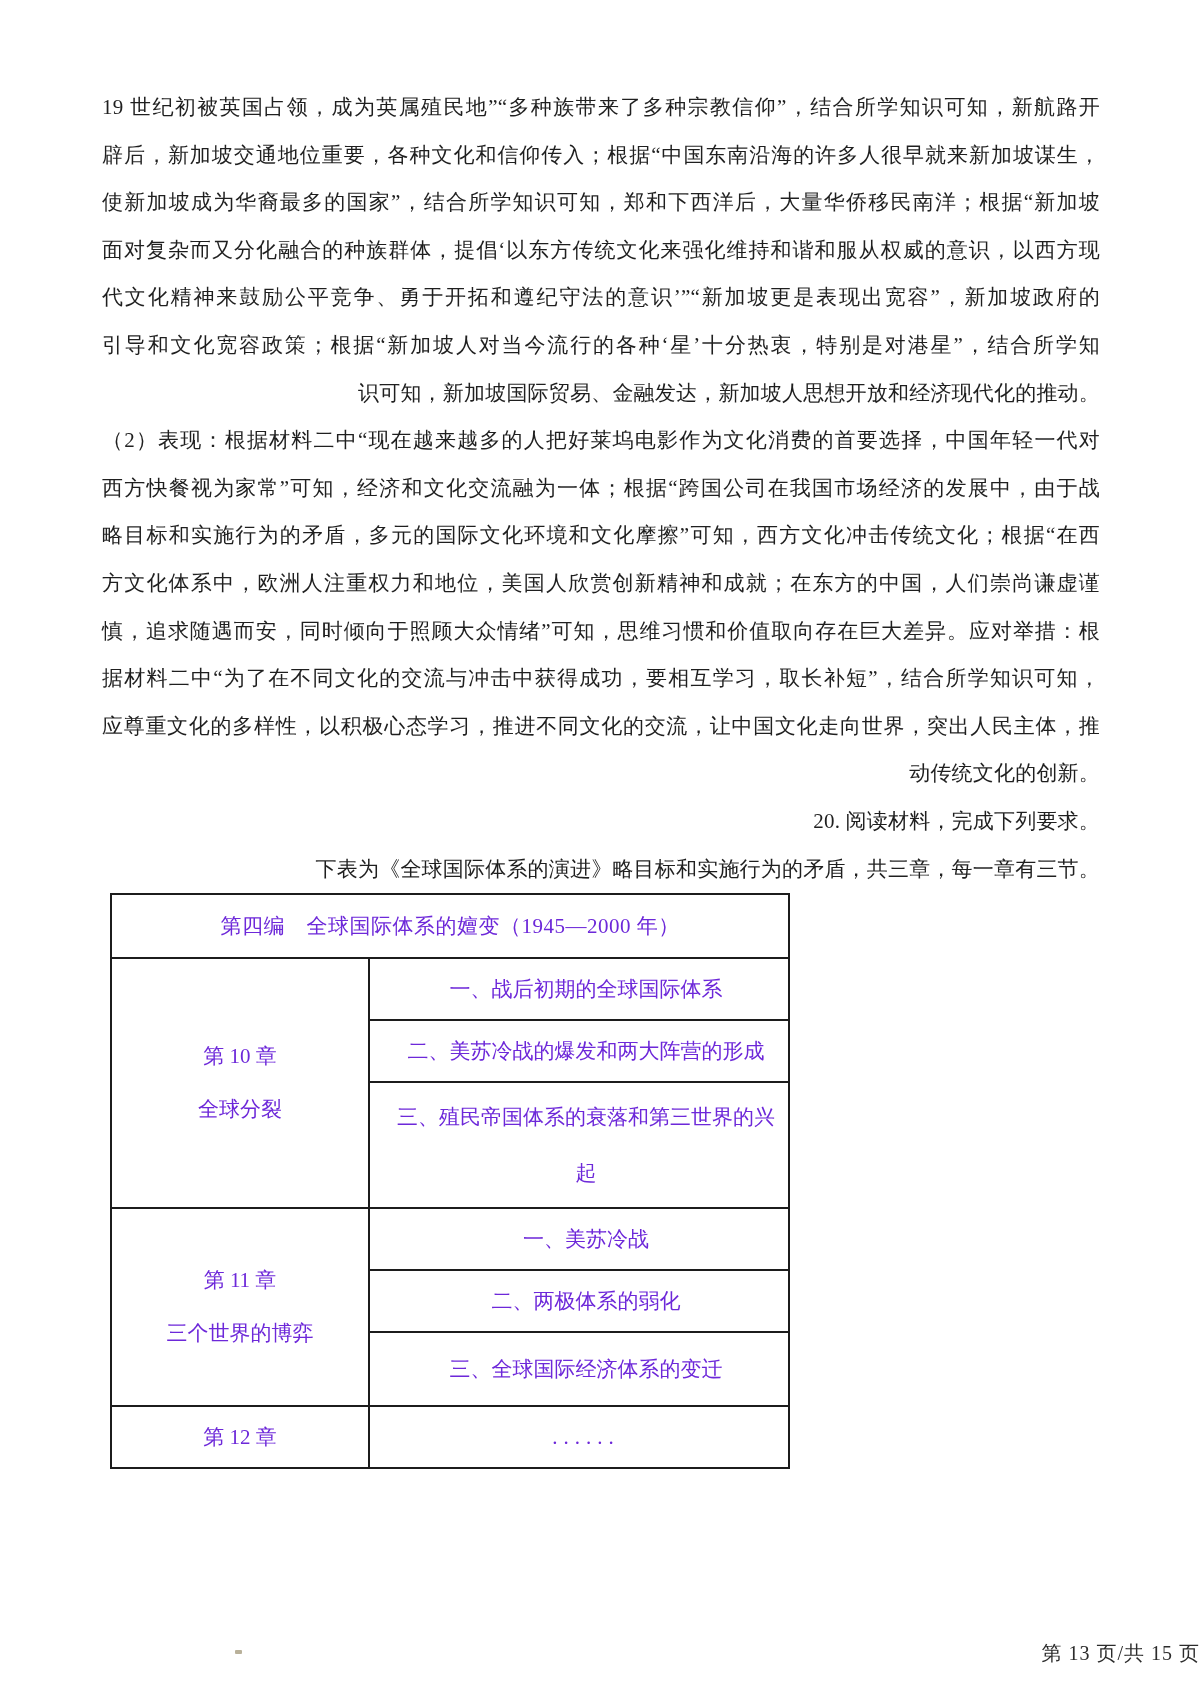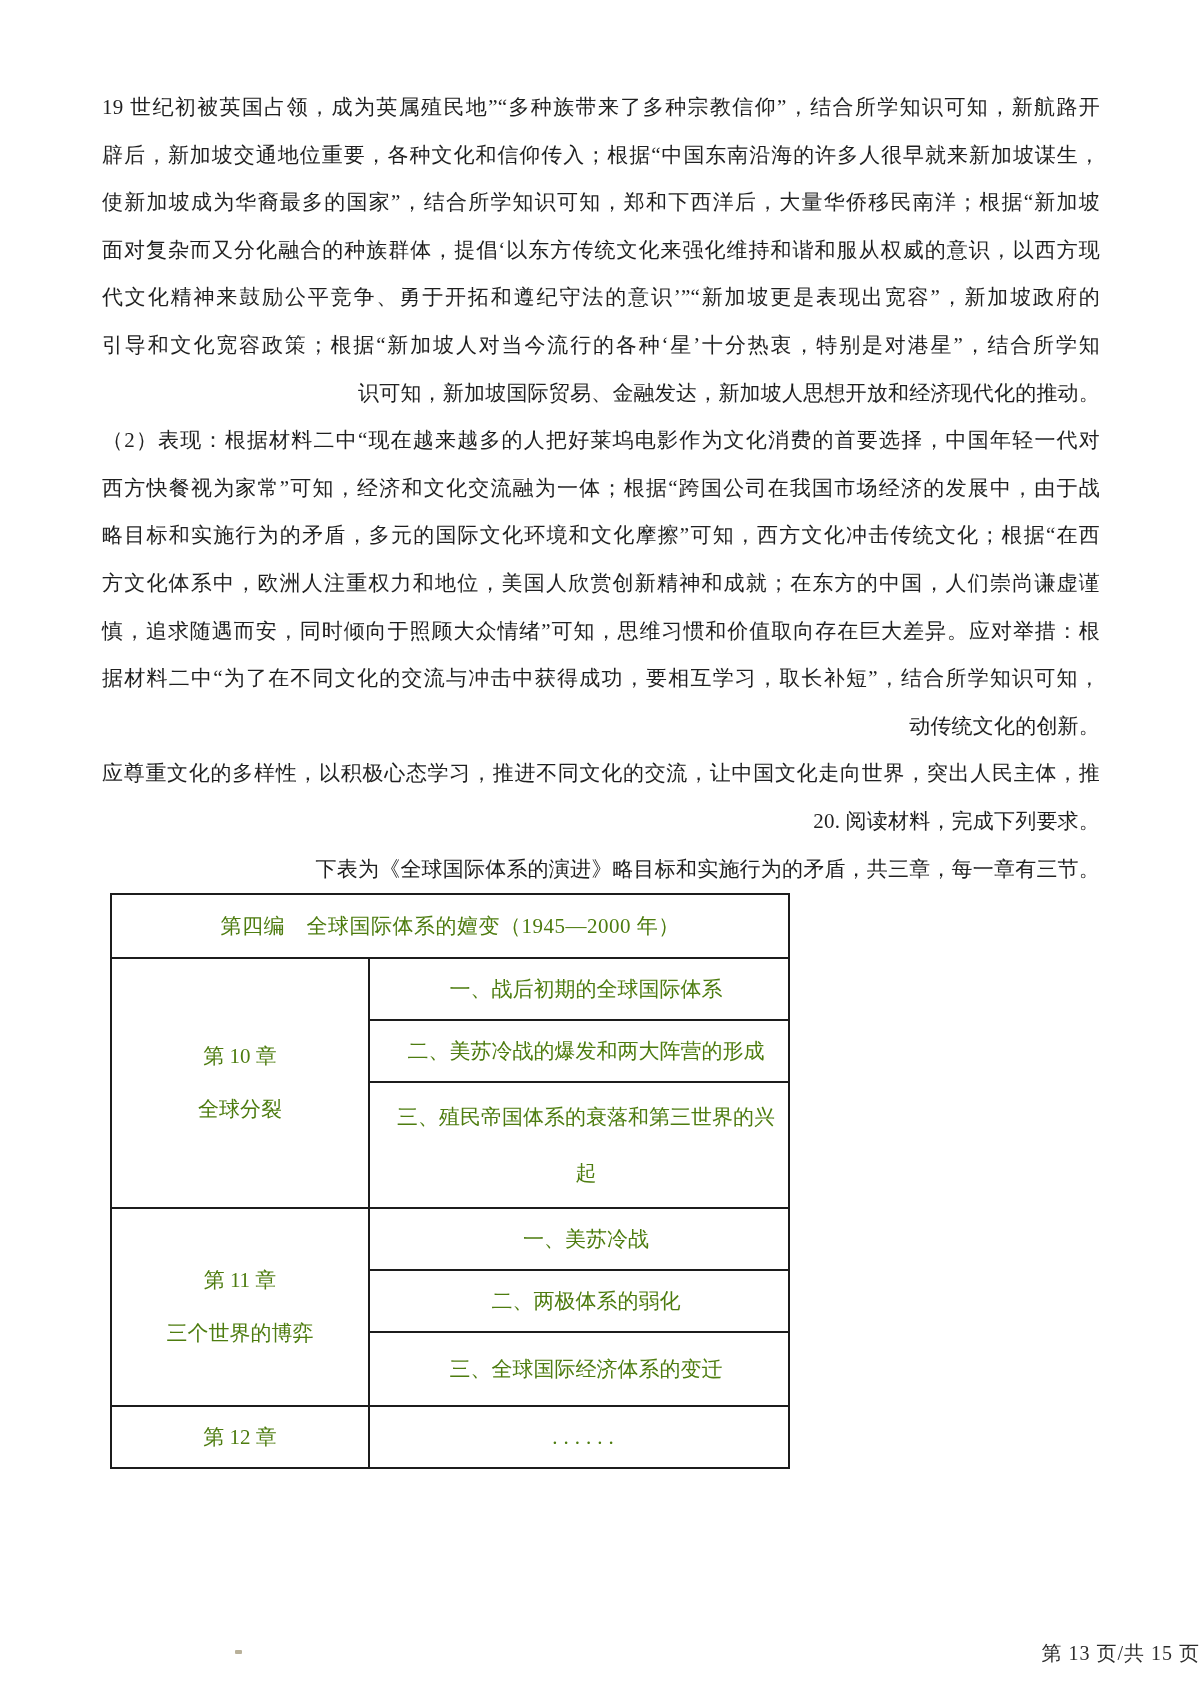--- a/index.html
+++ b/index.html
@@ -30,21 +30,21 @@
   .tline.indent { text-indent: 43px; }
 
   
   .catalog-table {
     position: absolute;
     left: 110px; top: 893px;
     width: 678px;
     border-collapse: collapse;
     table-layout: fixed;
     font-size: 21px;
-    color: #4d7c0f;
+    color: #6d28d9;
   }
   .catalog-table td {
     border: 2px solid #1c1c1c;
     overflow: hidden;
   }
   .catalog-table .hdr-cell {
     height: 60px;
     text-align: center;
     vertical-align: middle;
     letter-spacing: 0.5px;
@@ -95,22 +95,22 @@
   <div class="tline j">面对复杂而又分化融合的种族群体，提倡‘以东方传统文化来强化维持和谐和服从权威的意识，以西方现</div>
   <div class="tline j">代文化精神来鼓励公平竞争、勇于开拓和遵纪守法的意识’”“新加坡更是表现出宽容”，新加坡政府的</div>
   <div class="tline j">引导和文化宽容政策；根据“新加坡人对当今流行的各种‘星’十分热衷，特别是对港星”，结合所学知</div>
   <div class="tline">识可知，新加坡国际贸易、金融发达，新加坡人思想开放和经济现代化的推动。</div>
   <div class="tline j">（2）表现：根据材料二中“现在越来越多的人把好莱坞电影作为文化消费的首要选择，中国年轻一代对</div>
   <div class="tline j">西方快餐视为家常”可知，经济和文化交流融为一体；根据“跨国公司在我国市场经济的发展中，由于战</div>
   <div class="tline j">略目标和实施行为的矛盾，多元的国际文化环境和文化摩擦”可知，西方文化冲击传统文化；根据“在西</div>
   <div class="tline j">方文化体系中，欧洲人注重权力和地位，美国人欣赏创新精神和成就；在东方的中国，人们崇尚谦虚谨</div>
   <div class="tline j">慎，追求随遇而安，同时倾向于照顾大众情绪”可知，思维习惯和价值取向存在巨大差异。应对举措：根</div>
   <div class="tline j">据材料二中“为了在不同文化的交流与冲击中获得成功，要相互学习，取长补短”，结合所学知识可知，</div>
+  <div class="tline j">应尊重文化的多样性，以积极心态学习，推进不同文化的交流，让中国文化走向世界，突出人民主体，推</div>
   <div class="tline">动传统文化的创新。</div>
-  <div class="tline j">应尊重文化的多样性，以积极心态学习，推进不同文化的交流，让中国文化走向世界，突出人民主体，推</div>
   <div class="tline">20. 阅读材料，完成下列要求。</div>
   <div class="tline indent">下表为《全球国际体系的演进》略目标和实施行为的矛盾，共三章，每一章有三节。</div>
 </div>
 
 <table class="catalog-table">
   <colgroup>
     <col style="width:258px">
     <col style="width:420px">
   </colgroup>
   <tbody>

